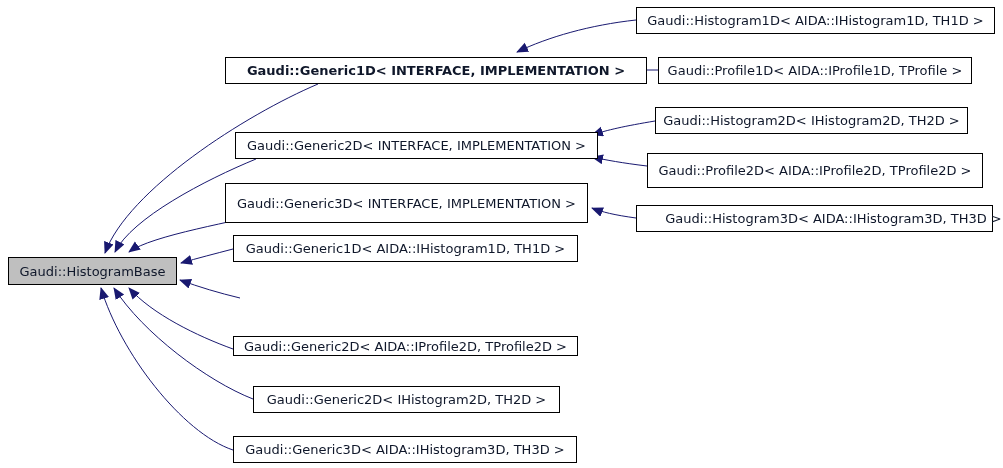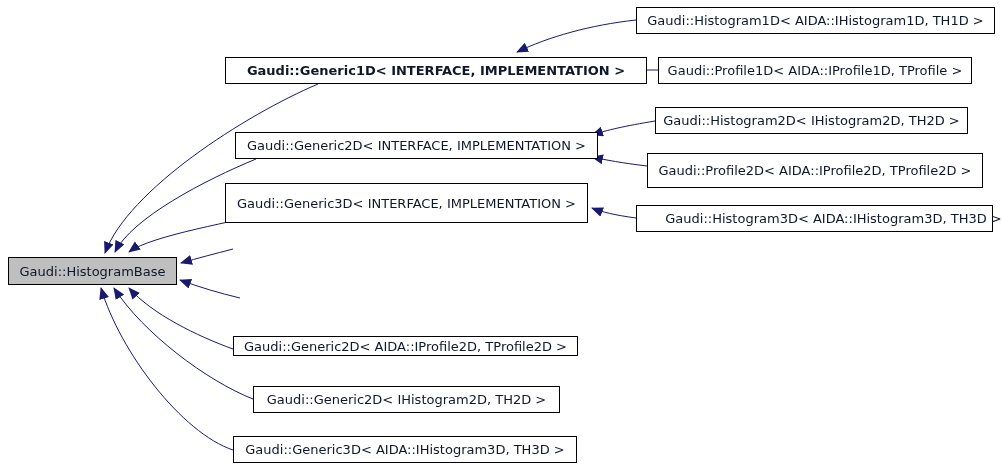--- a/index.html
+++ b/index.html
@@ -69,20 +69,21 @@
     <path d="M 233 349 C 197 336, 152 314, 129 288" fill="none" stroke="#191970" stroke-width="1" marker-end="url(#arrow)"></path>
     <path d="M 253 399 C 207 381, 143 333, 114 288" fill="none" stroke="#191970" stroke-width="1" marker-end="url(#arrow)"></path>
     <path d="M 233 450 C 182 433, 120 352, 101 288" fill="none" stroke="#191970" stroke-width="1" marker-end="url(#arrow)"></path>
   </svg>
 
   <div class="node base nb">Gaudi::HistogramBase</div>
 
   <div class="node g0">Gaudi::Generic1D&lt; INTERFACE, IMPLEMENTATION &gt;</div>
   <div class="node g1">Gaudi::Generic2D&lt; INTERFACE, IMPLEMENTATION &gt;</div>
   <div class="node g2">Gaudi::Generic3D&lt; INTERFACE, IMPLEMENTATION &gt;</div>
+  <div class="node g3">Gaudi::Generic1D&lt; AIDA::IHistogram1D, TH1D &gt;</div>
   <div class="node g5">Gaudi::Generic2D&lt; AIDA::IProfile2D, TProfile2D &gt;</div>
   <div class="node g6">Gaudi::Generic2D&lt; IHistogram2D, TH2D &gt;</div>
   <div class="node g7">Gaudi::Generic3D&lt; AIDA::IHistogram3D, TH3D &gt;</div>
 
   <div class="node d0">Gaudi::Histogram1D&lt; AIDA::IHistogram1D, TH1D &gt;</div>
   <div class="node d1">Gaudi::Profile1D&lt; AIDA::IProfile1D, TProfile &gt;</div>
   <div class="node d2">Gaudi::Histogram2D&lt; IHistogram2D, TH2D &gt;</div>
   <div class="node d3">Gaudi::Profile2D&lt; AIDA::IProfile2D, TProfile2D &gt;</div>
   <div class="node d4">Gaudi::Histogram3D&lt; AIDA::IHistogram3D, TH3D &gt;</div>
 

